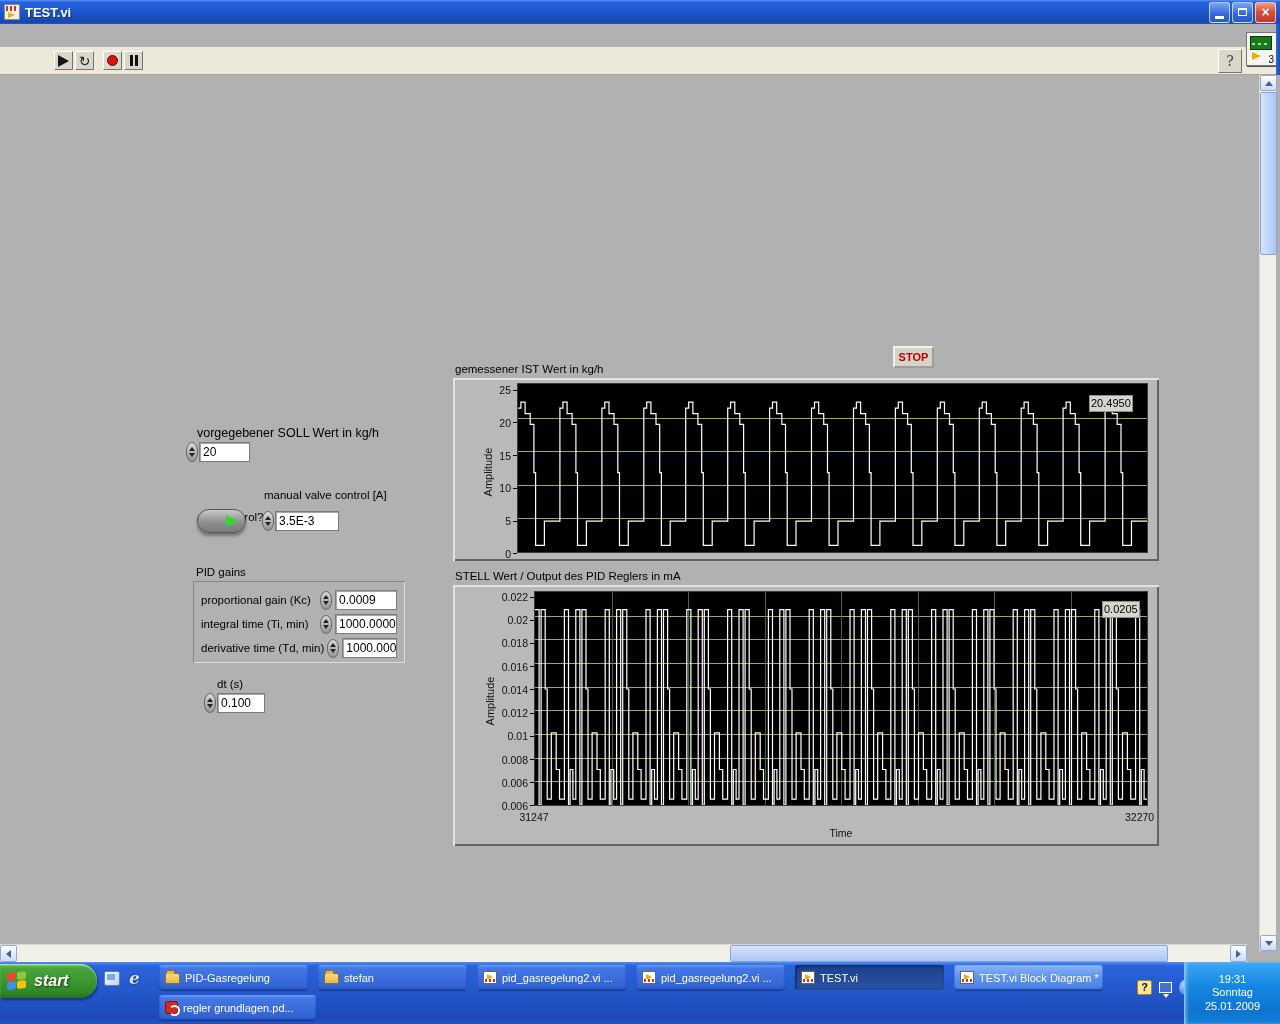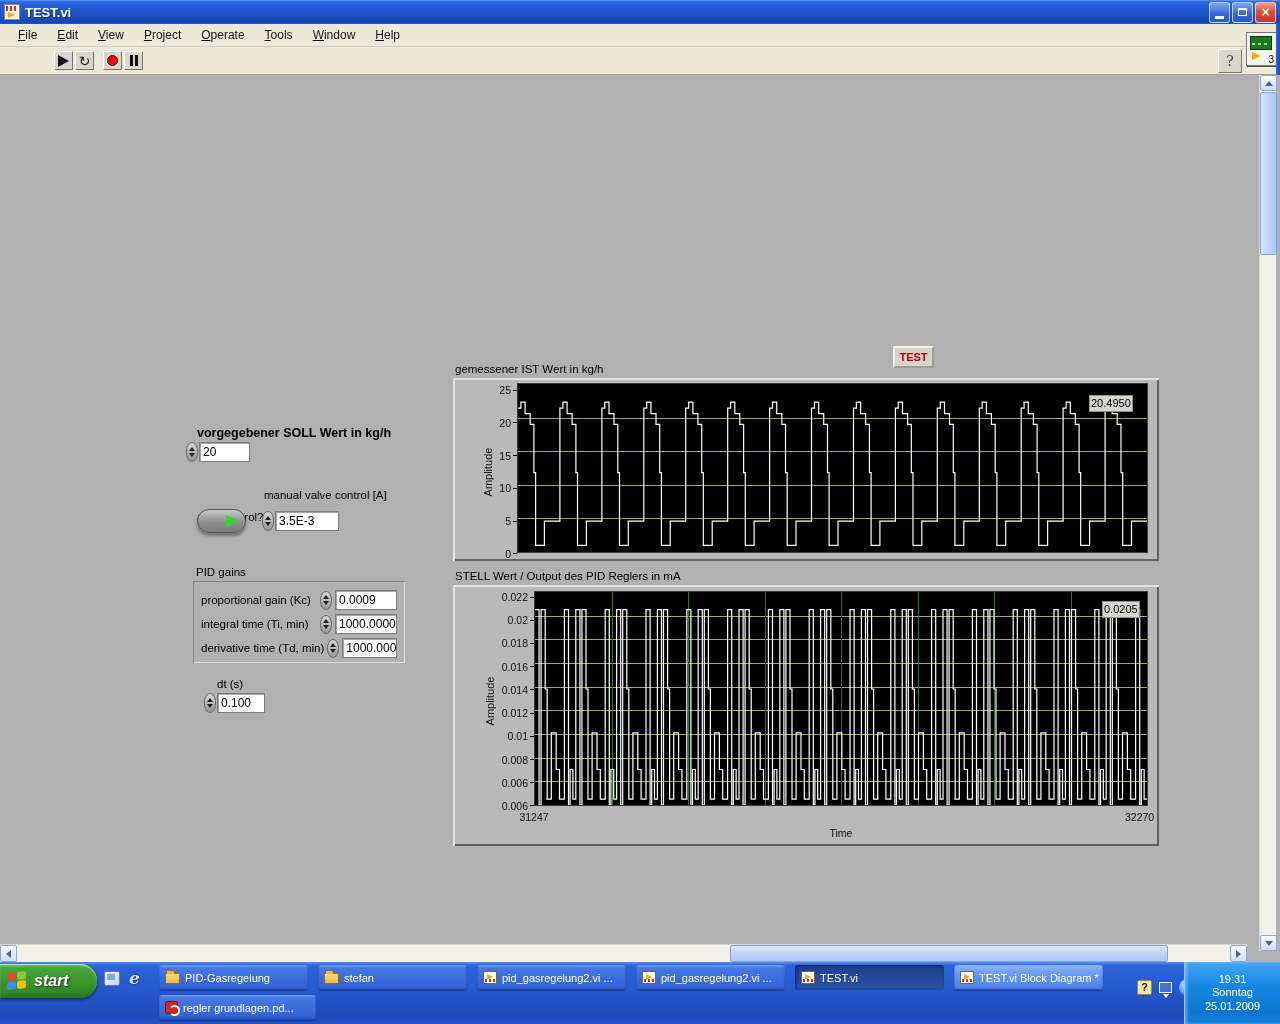--- a/index.html
+++ b/index.html
@@ -47,21 +47,21 @@
   .viscreen{position:absolute;left:3px;top:3px;width:22px;height:14px;background:#1a7a1a;border:1px solid #0a3a0a}
   .viscreen::after{content:"";position:absolute;left:1px;top:6px;width:18px;height:2px;
     background:repeating-linear-gradient(90deg,#9fdc9f 0 3px,#1a7a1a 3px 6px)}
   .viarr{position:absolute;left:5px;bottom:5px;border-top:4px solid transparent;border-bottom:4px solid transparent;border-left:9px solid #e8b10a}
   .vibadge{position:absolute;right:2px;bottom:0;font-size:10px;color:#000}
   .rborder{position:absolute;right:0;top:24px;width:4px;height:938px;background:linear-gradient(90deg,#2e66d8,#1b4cb8)}
 
   
   .panel{position:absolute;left:0;top:75px;width:1280px;height:887px;background:#b1b1b1;overflow:hidden}
   .lbl{position:absolute;font-size:11.5px;color:#000;white-space:nowrap}
-  .blbl{font-weight:bold;font-size:12.5px}
+  .blbl{font-weight:normal;font-size:12.5px}
   .ctl{position:absolute;display:flex;align-items:center;gap:1px}
   .spin{width:12px;height:20px;display:flex;flex-direction:column;justify-content:center;align-items:center;gap:2px;
     background:linear-gradient(180deg,#d9d9d9,#969696);border:1px solid #666;border-radius:6px/9px;flex:0 0 auto}
   .spin .su{width:0;height:0;border-left:3px solid transparent;border-right:3px solid transparent;border-bottom:4px solid #222}
   .spin .sd{width:0;height:0;border-left:3px solid transparent;border-right:3px solid transparent;border-top:4px solid #222}
   .fld{height:20px;background:#fff;border:1px solid #7b7b7b;box-shadow:inset 1px 1px 0 #a5a5a5;
     font-size:12px;line-height:18px;padding:0 3px;color:#000;white-space:nowrap;overflow:hidden}
   .switch{position:absolute;width:49px;height:24px;border-radius:12px;
     background:linear-gradient(180deg,#c9c9c9,#8f8f8f 55%,#7a7a7a);border:1px solid #555;
     box-shadow:0 3px 3px rgba(0,0,0,.35)}
@@ -174,30 +174,20 @@
       <div class="wbtn minb">
           <b></b>
         </div>
       <div class="wbtn restb">
           <b></b>
         </div>
       <div class="wbtn closeb">×</div>
     </div>
   </div>
 
-  <div class="menubar">
-    <span class="menu-item accel"><u>F</u>ile</span>
-    <span class="menu-item accel"><u>E</u>dit</span>
-    <span class="menu-item accel"><u>V</u>iew</span>
-    <span class="menu-item accel"><u>P</u>roject</span>
-    <span class="menu-item accel"><u>O</u>perate</span>
-    <span class="menu-item accel"><u>T</u>ools</span>
-    <span class="menu-item accel"><u>W</u>indow</span>
-    <span class="menu-item accel"><u>H</u>elp</span>
-  </div>
 
   <div class="toolbar">
     <div class="tbtns">
       <div class="tbtn">
           <span class="run-arrow"></span>
         </div>
       <div class="tbtn">
           <span class="cont-glyph">↻</span>
         </div>
       <div class="tbtn gapl">
@@ -274,21 +264,21 @@
 
     <div class="lbl" style="left:217px;top:603px">dt (s)</div>
     <div class="ctl" style="left:204px;top:618px">
       <span class="spin">
           <span class="su"></span>
           <span class="sd"></span>
         </span>
       <span class="fld" style="width:48px">0.100</span>
     </div>
 
-    <div class="stopbtn" style="left:893px;top:271px;width:41px;height:22px">TEST</div>
+    <div class="stopbtn" style="left:893px;top:271px;width:41px;height:22px">STOP</div>
 
     <div class="ctitle" style="left:455px;top:288px">gemessener IST Wert in kg/h</div>
     <div class="cframe" style="left:453px;top:303px;width:706px;height:183px">
       <div class="ylab" style="left:35px;top:94px">Amplitude</div>
       <div class="yticks" style="left:30px;top:6px;width:34px;height:176px">
           <div class="ytick">
             <span>25</span>
             <i></i>
           </div>
           <div class="ytick">

